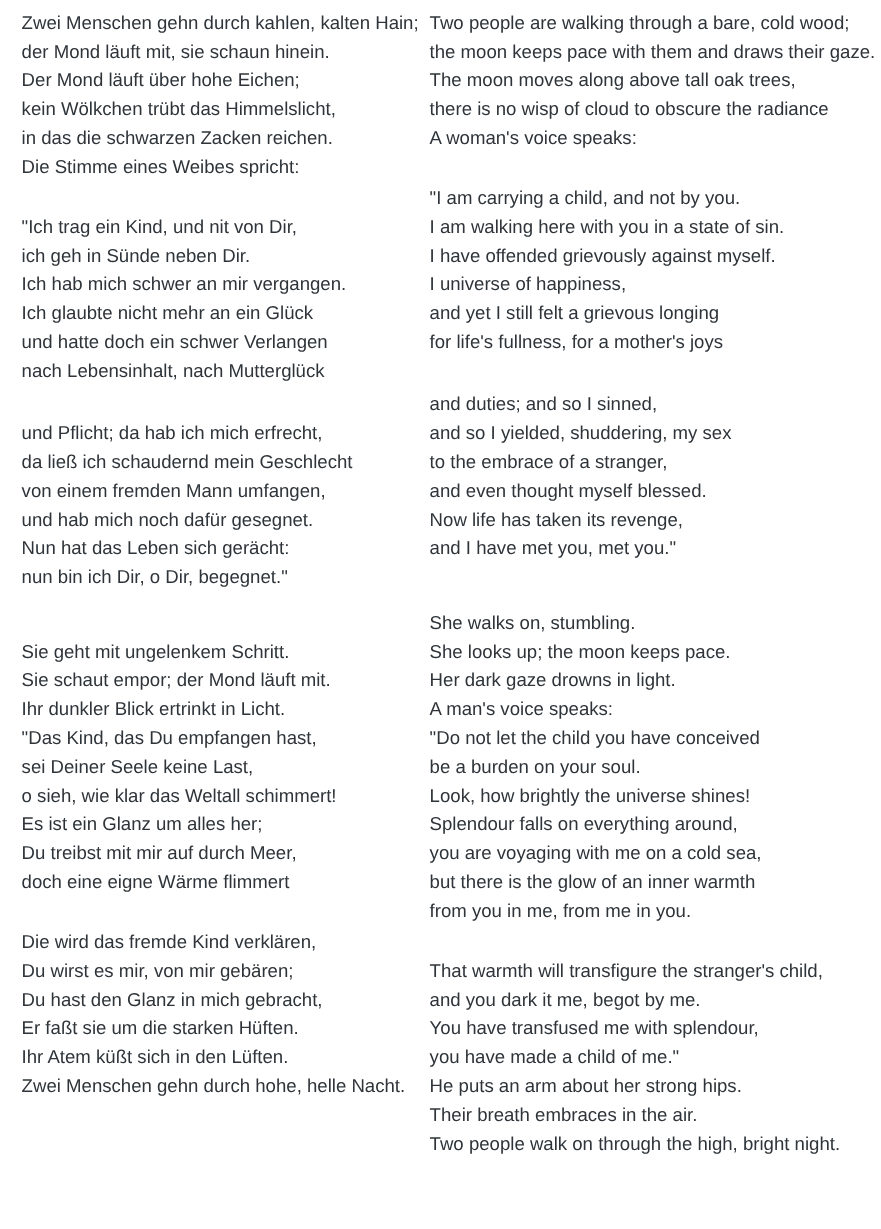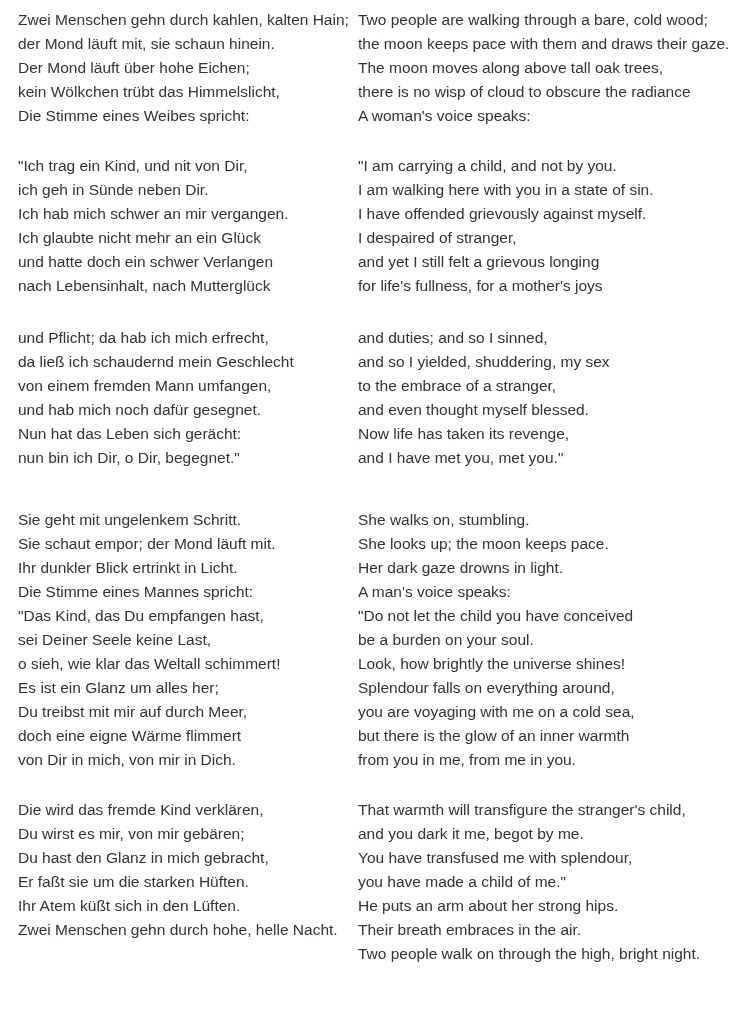--- a/index.html
+++ b/index.html
@@ -50,20 +50,21 @@
 </head>
 <body style="background: rgb(255, 255, 255); color: rgb(46, 52, 57);">
 
 <div class="page">
   <div class="col german">
       <div class="stanza">
         <p class="line">Zwei Menschen gehn durch kahlen, kalten Hain;</p>
         <p class="line">der Mond läuft mit, sie schaun hinein.</p>
         <p class="line">Der Mond läuft über hohe Eichen;</p>
         <p class="line">kein Wölkchen trübt das Himmelslicht,</p>
+        <p class="line">in das die schwarzen Zacken reichen.</p>
         <p class="line">Die Stimme eines Weibes spricht:</p>
       </div>
       <div class="stanza">
         <p class="line">"Ich trag ein Kind, und nit von Dir,</p>
         <p class="line">ich geh in Sünde neben Dir.</p>
         <p class="line">Ich hab mich schwer an mir vergangen.</p>
         <p class="line">Ich glaubte nicht mehr an ein Glück</p>
         <p class="line">und hatte doch ein schwer Verlangen</p>
         <p class="line">nach Lebensinhalt, nach Mutterglück</p>
       </div>
@@ -72,30 +73,28 @@
         <p class="line">da ließ ich schaudernd mein Geschlecht</p>
         <p class="line">von einem fremden Mann umfangen,</p>
         <p class="line">und hab mich noch dafür gesegnet.</p>
         <p class="line">Nun hat das Leben sich gerächt:</p>
         <p class="line">nun bin ich Dir, o Dir, begegnet."</p>
       </div>
       <div class="stanza">
         <p class="line">Sie geht mit ungelenkem Schritt.</p>
         <p class="line">Sie schaut empor; der Mond läuft mit.</p>
         <p class="line">Ihr dunkler Blick ertrinkt in Licht.</p>
-        <p class="line">Die Stimme eines Mannes spricht:</p>
       </div>
       <div class="stanza">
         <p class="line">"Das Kind, das Du empfangen hast,</p>
         <p class="line">sei Deiner Seele keine Last,</p>
         <p class="line">o sieh, wie klar das Weltall schimmert!</p>
         <p class="line">Es ist ein Glanz um alles her;</p>
         <p class="line">Du treibst mit mir auf durch Meer,</p>
         <p class="line">doch eine eigne Wärme flimmert</p>
-        <p class="line">von Dir in mich, von mir in Dich.</p>
       </div>
       <div class="stanza">
         <p class="line">Die wird das fremde Kind verklären,</p>
         <p class="line">Du wirst es mir, von mir gebären;</p>
         <p class="line">Du hast den Glanz in mich gebracht,</p>
         <p class="line">Er faßt sie um die starken Hüften.</p>
         <p class="line">Ihr Atem küßt sich in den Lüften.</p>
         <p class="line">Zwei Menschen gehn durch hohe, helle Nacht.</p>
       </div>
     </div>
@@ -104,21 +103,21 @@
         <p class="line">Two people are walking through a bare, cold wood;</p>
         <p class="line">the moon keeps pace with them and draws their gaze.</p>
         <p class="line">The moon moves along above tall oak trees,</p>
         <p class="line">there is no wisp of cloud to obscure the radiance</p>
         <p class="line">A woman's voice speaks:</p>
       </div>
       <div class="stanza">
         <p class="line">"I am carrying a child, and not by you.</p>
         <p class="line">I am walking here with you in a state of sin.</p>
         <p class="line">I have offended grievously against myself.</p>
-        <p class="line">I despaired of stranger,</p>
+        <p class="line">I universe of happiness,</p>
         <p class="line">and yet I still felt a grievous longing</p>
         <p class="line">for life's fullness, for a mother's joys</p>
       </div>
       <div class="stanza">
         <p class="line">and duties; and so I sinned,</p>
         <p class="line">and so I yielded, shuddering, my sex</p>
         <p class="line">to the embrace of a stranger,</p>
         <p class="line">and even thought myself blessed.</p>
         <p class="line">Now life has taken its revenge,</p>
         <p class="line">and I have met you, met you."</p>

